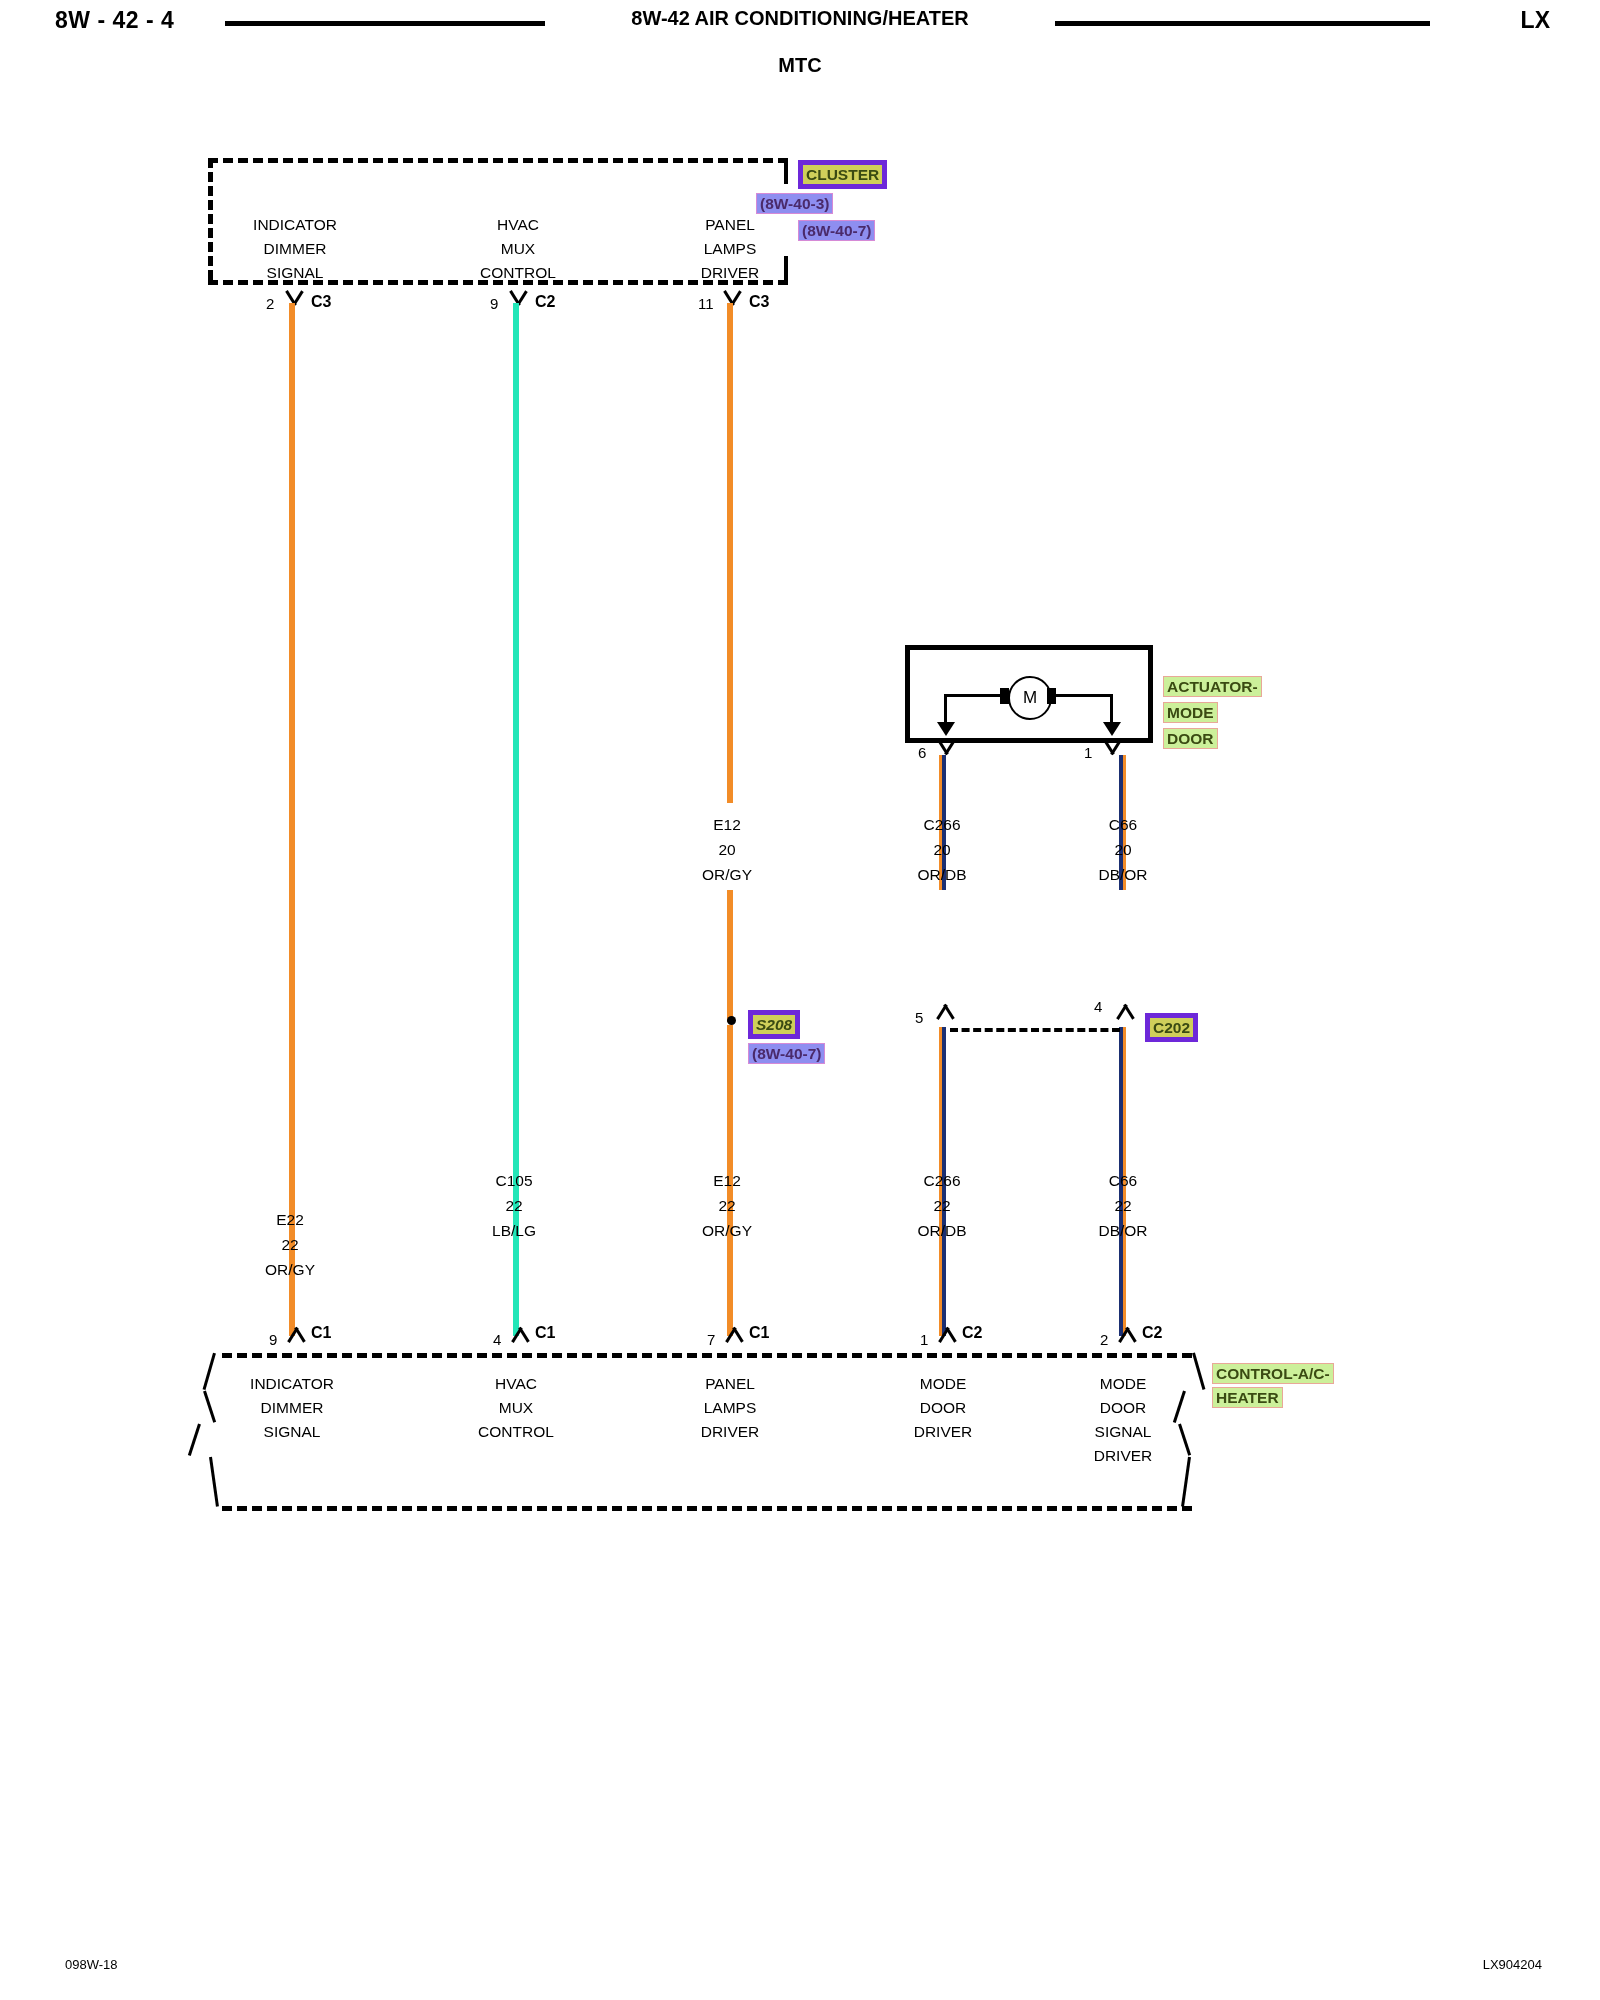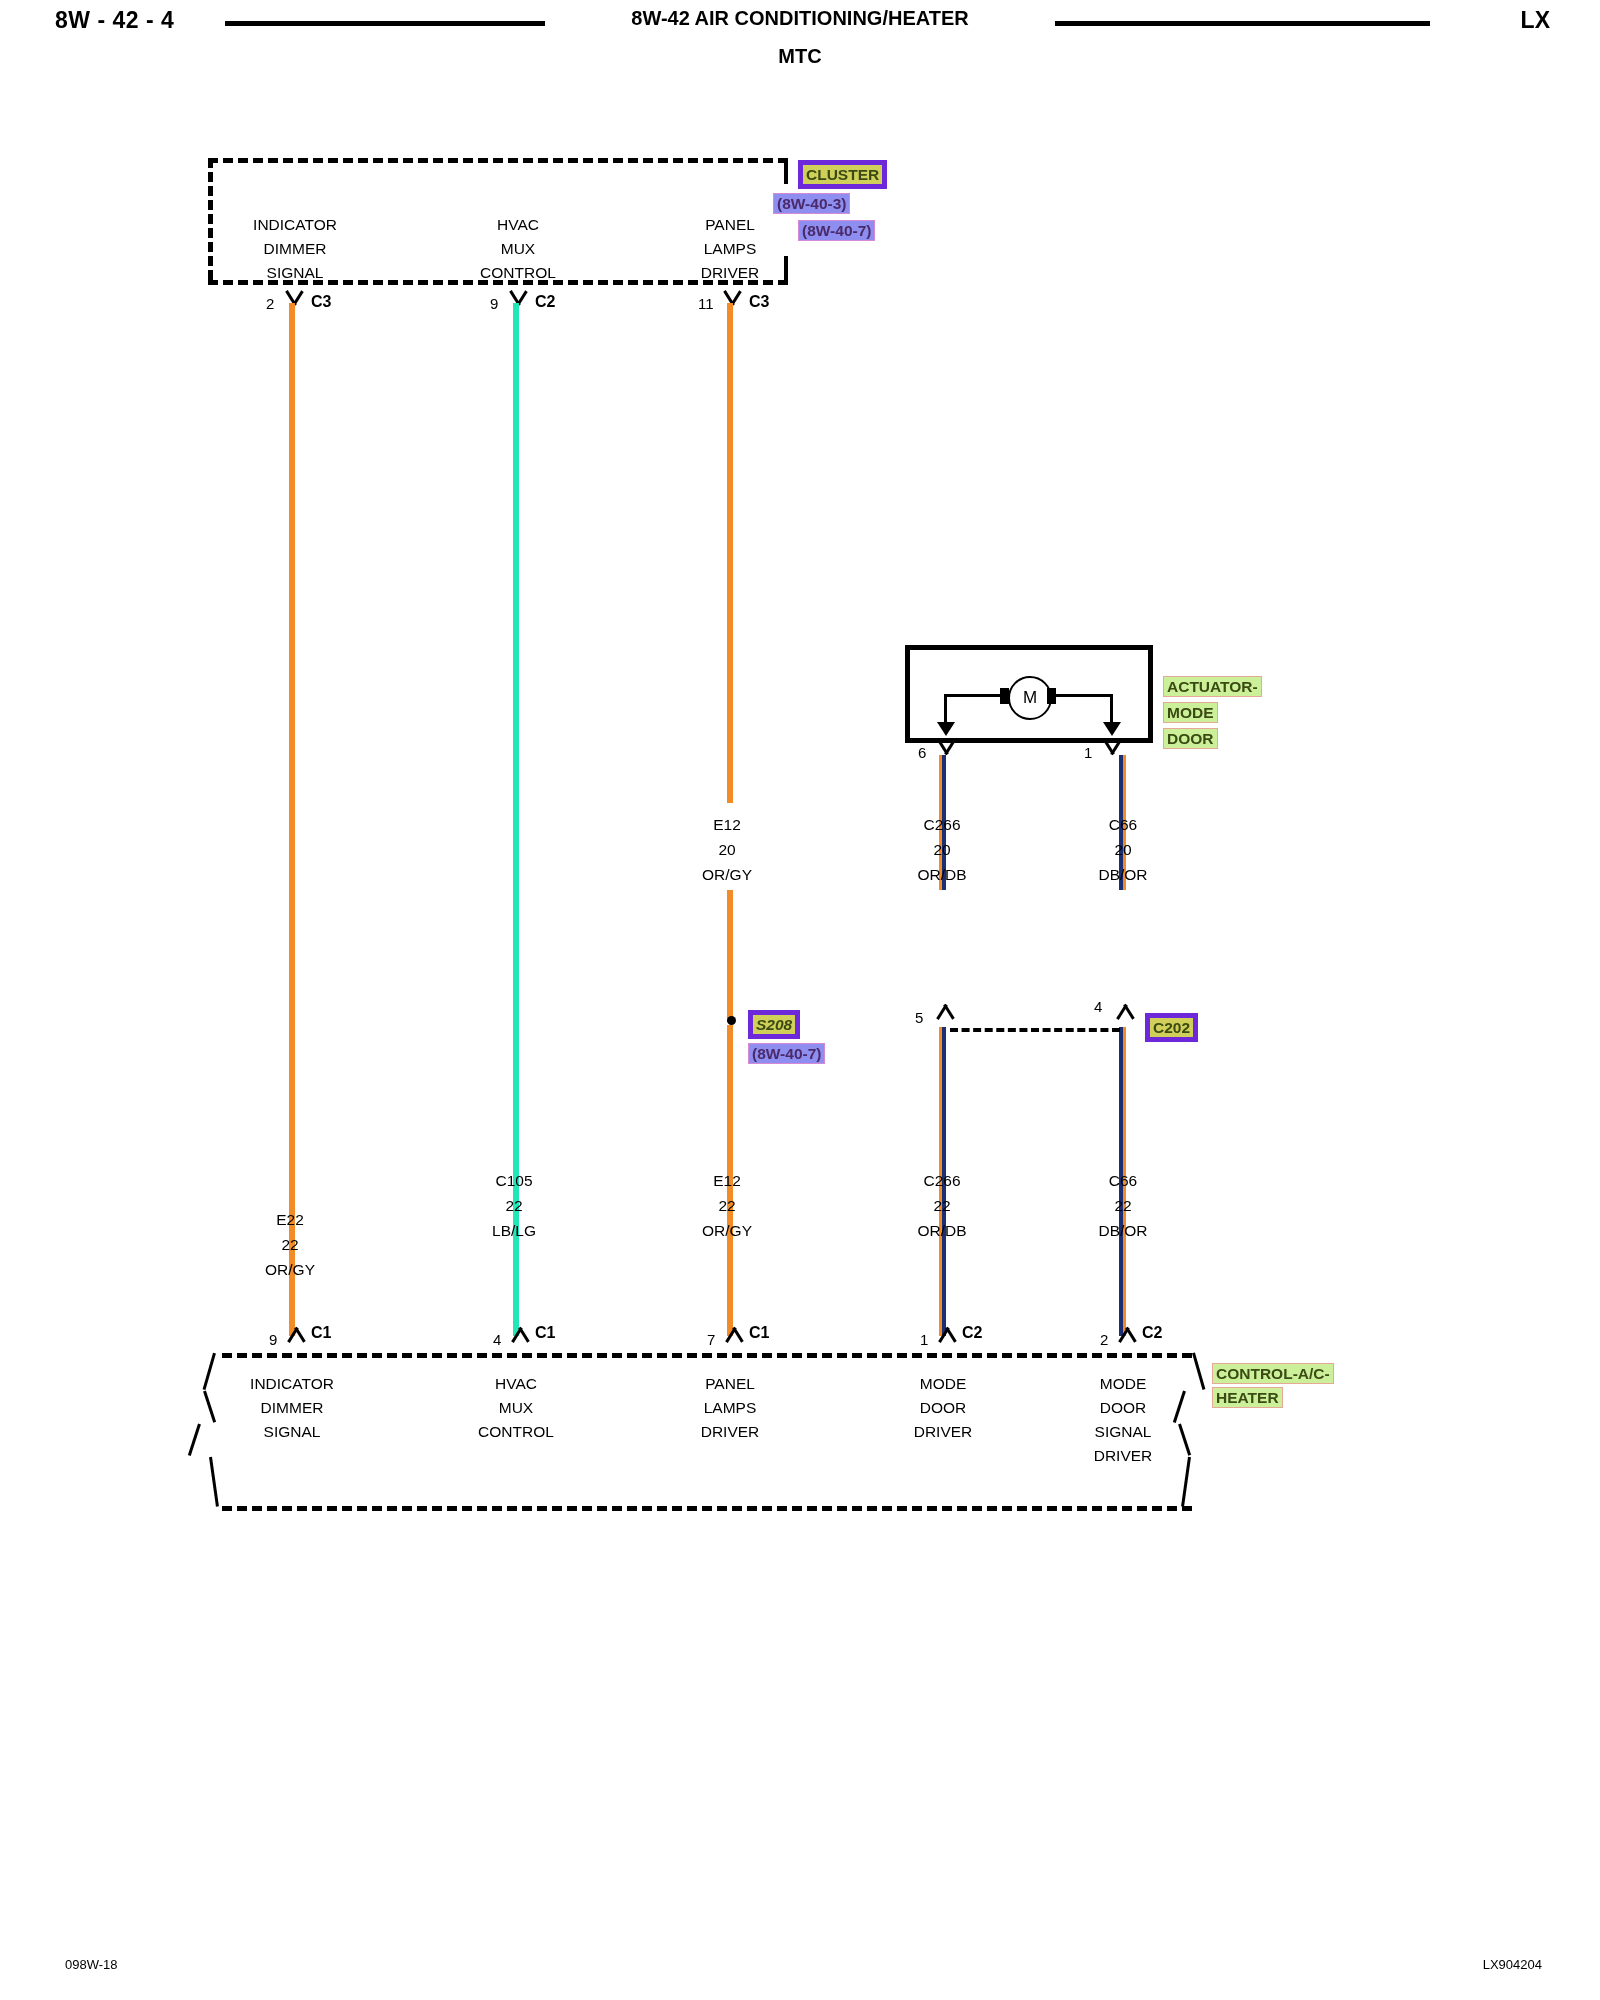--- a/index.html
+++ b/index.html
@@ -7,21 +7,21 @@
     width:1600px;height:2000px;position:relative;overflow:hidden;
     font-family:"Liberation Sans", sans-serif;
     color:#000;
   }
   .abs{position:absolute;}
 
   
   #header-left{left:55px;top:7px;font-size:23px;font-weight:bold;letter-spacing:.5px;}
   #header-right{right:50px;top:7px;font-size:23px;font-weight:bold;}
   #header-title{left:0;right:0;top:7px;text-align:center;font-size:20px;font-weight:bold;}
-  #header-sub{left:0;right:0;top:45px;text-align:center;font-size:20px;font-weight:bold;}
+  #header-sub{left:0;right:0;top:54px;text-align:center;font-size:20px;font-weight:bold;}
   .hrule{height:5px;background:#000;top:21px;}
   #hrule-left{left:225px;width:320px;}
   #hrule-right{left:1055px;width:375px;}
 
   
   #footer-left{left:65px;bottom:28px;font-size:13px;}
   #footer-right{right:58px;bottom:28px;font-size:13px;}
 
   
   .lbl{font-size:15.5px;line-height:24px;text-align:center;white-space:nowrap;}
@@ -93,21 +93,21 @@
   <div class="abs dash-v" style="left:208px;top:158px;height:122px;"></div>
 
   <div class="abs dash-h" style="left:208px;top:280px;width:580px;"></div>
 
   <div class="abs solid-v" style="left:784px;top:158px;height:26px;"></div>
   <div class="abs solid-v" style="left:784px;top:256px;height:26px;"></div>
 
   <div class="abs" style="left:798px;top:160px;">
     <span class="hl hl-olive">CLUSTER</span>
   </div>
-  <div class="abs" style="left:773px;top:193px;text-decoration:underline;">
+  <div class="abs" style="left:756px;top:193px;text-decoration:underline;">
     <span class="hl hl-purple">(8W-40-3)</span>
   </div>
   <div class="abs" style="left:798px;top:220px;">
     <span class="hl hl-purple">(8W-40-7)</span>
   </div>
 
   <div class="abs lbl" style="left:225px;top:213px;width:140px;">
     <div>INDICATOR</div>
     <div>DIMMER</div>
     <div>SIGNAL</div>

